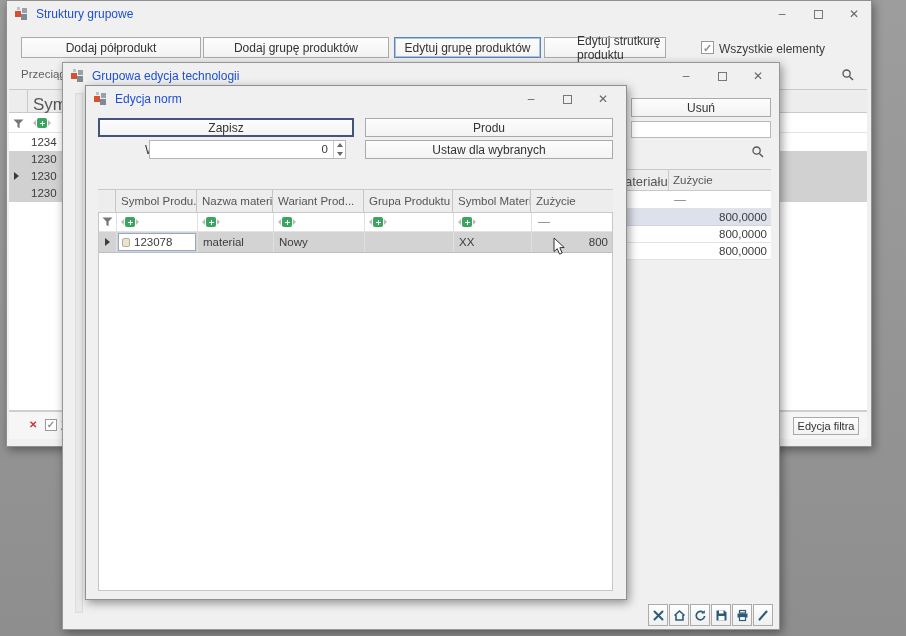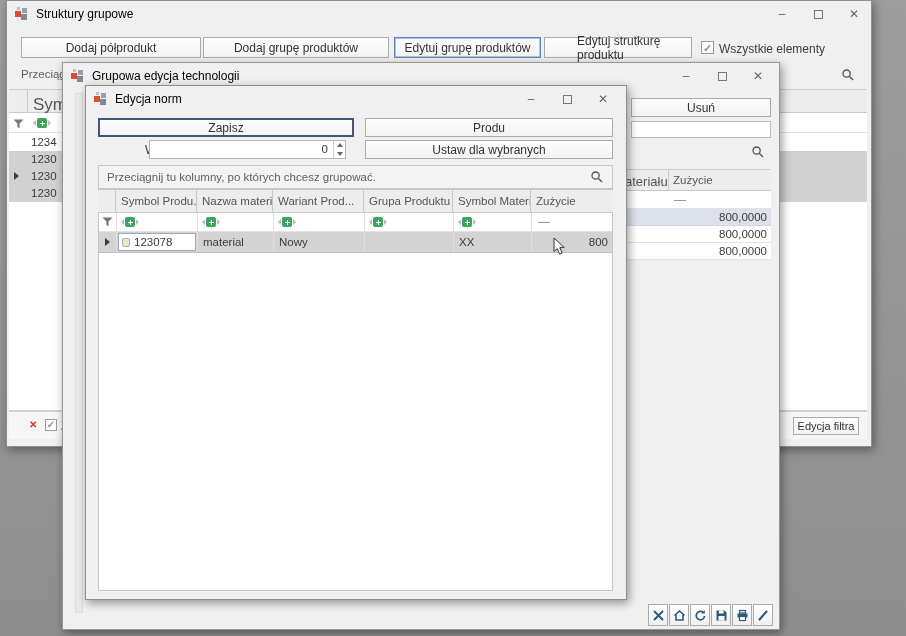--- a/index.html
+++ b/index.html
@@ -2,21 +2,21 @@
 <html><head>
 <meta charset="utf-8">
 <style>
   * { margin:0; padding:0; box-sizing:border-box; }
   html,body { width:906px; height:636px; }
   body { font-family:"Liberation Sans", sans-serif; font-size:12px; color:#3b3b3b; overflow:hidden; }
   #screen { position:relative; width:906px; height:636px; background:linear-gradient(180deg,#9d9d9d,#8e8e8e); overflow:hidden; }
 
   .win { position:absolute; background:#f0f0f0; border:1px solid #8f8f8f; box-shadow:2px 3px 9px rgba(0,0,0,.4); }
   .titlebar { position:absolute; left:0; top:0; right:0; height:26px; display:flex; align-items:center; padding-left:8px; gap:7px; }
-  .titletext { font-size:12px; color:#000000; }
+  .titletext { font-size:12px; color:#1d4ed8; }
   .wc { position:absolute; top:4px; display:flex; gap:14px; align-items:center; }
   .wc .g { width:22px; height:18px; display:flex; align-items:center; justify-content:center; color:#666; font-size:12px; cursor:default; }
   .maxbox { width:9px; height:9px; border:1px solid #777; display:inline-block; }
 
   .appicon { position:relative; width:14px; height:14px; flex:0 0 14px; }
   .appicon .s1 { position:absolute; left:0; top:4px; width:6px; height:6px; background:#d8502f; }
   .appicon .s2 { position:absolute; left:7px; top:1px; width:5px; height:5px; background:#96a1ad; }
   .appicon .s3 { position:absolute; left:6px; top:7px; width:6px; height:6px; background:#7d8b97; }
   .appicon .s4 { position:absolute; left:2px; top:0; width:3px; height:3px; background:#b9c1c9; }
 
@@ -66,21 +66,21 @@
       <span class="g">–</span>
       <span class="g">
           <span class="maxbox"></span>
         </span>
       <span class="g">✕</span>
     </div>
 
     <div class="btn" style="left:14px; top:36px; width:180px;">Dodaj półprodukt</div>
     <div class="btn" style="left:196px; top:36px; width:186px;">Dodaj grupę produktów</div>
     <div class="btn focus" style="left:387px; top:36px; width:147px;">Edytuj grupę produktów</div>
-    <div class="btn" style="left:537px; top:36px; width:148px;padding-left:32px;">Edytuj strutkurę produktu</div>
+    <div class="btn" style="left:537px; top:36px; width:122px;padding-left:32px;">Edytuj strutkurę produktu</div>
     <div class="chk" style="left:694px; top:40px;">
         <span class="tick">✓</span>
       </div>
     <div style="position:absolute; left:712px; top:41px;">Wszystkie elementy</div>
 
     <div style="position:absolute; left:2px; top:62px; width:858px; height:24px;">
       <span style="position:absolute; left:12px; top:5px; color:#5f5f5f; font-size:11.5px;">Przeciąg</span>
       <span class="searchicon" style="position:absolute; right:12px; top:5px;">
         <svg width="14" height="14" viewBox="0 0 14 14">
             <circle cx="5.6" cy="5.6" r="3.6" fill="none" stroke="#555" stroke-width="1.3"></circle>
@@ -252,29 +252,20 @@
         <span style="flex:1; display:flex; align-items:center; justify-content:center;">
             <span style="width:0;height:0;border-left:3px solid transparent;border-right:3px solid transparent;border-bottom:4px solid #666;"></span>
           </span>
         <span style="flex:1; display:flex; align-items:center; justify-content:center;">
             <span style="width:0;height:0;border-left:3px solid transparent;border-right:3px solid transparent;border-top:4px solid #666;"></span>
           </span>
       </span>
     </div>
     <div class="btn" style="left:279px; top:54px; width:248px; height:19px;">Ustaw dla wybranych</div>
 
-    <div style="position:absolute; left:12px; top:79px; width:515px; height:24px; background:#f3f3f3; border:1px solid #c6c6c6;">
-      <span style="position:absolute; left:8px; top:5px; color:#5f5f5f; font-size:11.5px;">Przeciągnij tu kolumny, po których chcesz grupować.</span>
-      <span class="searchicon" style="position:absolute; right:8px; top:4px;">
-        <svg width="14" height="14" viewBox="0 0 14 14">
-            <circle cx="5.6" cy="5.6" r="3.6" fill="none" stroke="#555" stroke-width="1.3"></circle>
-            <line x1="8.4" y1="8.4" x2="12" y2="12" stroke="#555" stroke-width="1.4"></line>
-          </svg>
-      </span>
-    </div>
 
     <div class="gridheader" style="position:absolute; left:12px; top:103px; width:515px; height:24px; display:flex;">
       <span style="width:18px; border-right:1px solid #c6c6c6;"></span>
       <span style="width:81px; border-right:1px solid #c6c6c6; padding:5px 0 0 5px; font-size:11.5px; white-space:nowrap; overflow:hidden;">Symbol Produ...</span>
       <span style="width:76px; border-right:1px solid #c6c6c6; padding:5px 0 0 5px; font-size:11.5px; white-space:nowrap; overflow:hidden;">Nazwa materi...</span>
       <span style="width:91px; border-right:1px solid #c6c6c6; padding:5px 0 0 5px; font-size:11.5px; white-space:nowrap; overflow:hidden;">Wariant Prod...</span>
       <span style="width:89px; border-right:1px solid #c6c6c6; padding:5px 0 0 5px; font-size:11.5px; white-space:nowrap; overflow:hidden;">Grupa Produktu</span>
       <span style="width:78px; border-right:1px solid #c6c6c6; padding:5px 0 0 5px; font-size:11.5px; white-space:nowrap; overflow:hidden;">Symbol Materi...</span>
       <span style="flex:1; padding:5px 0 0 5px; font-size:11.5px; white-space:nowrap; overflow:hidden;">Zużycie</span>
     </div>

